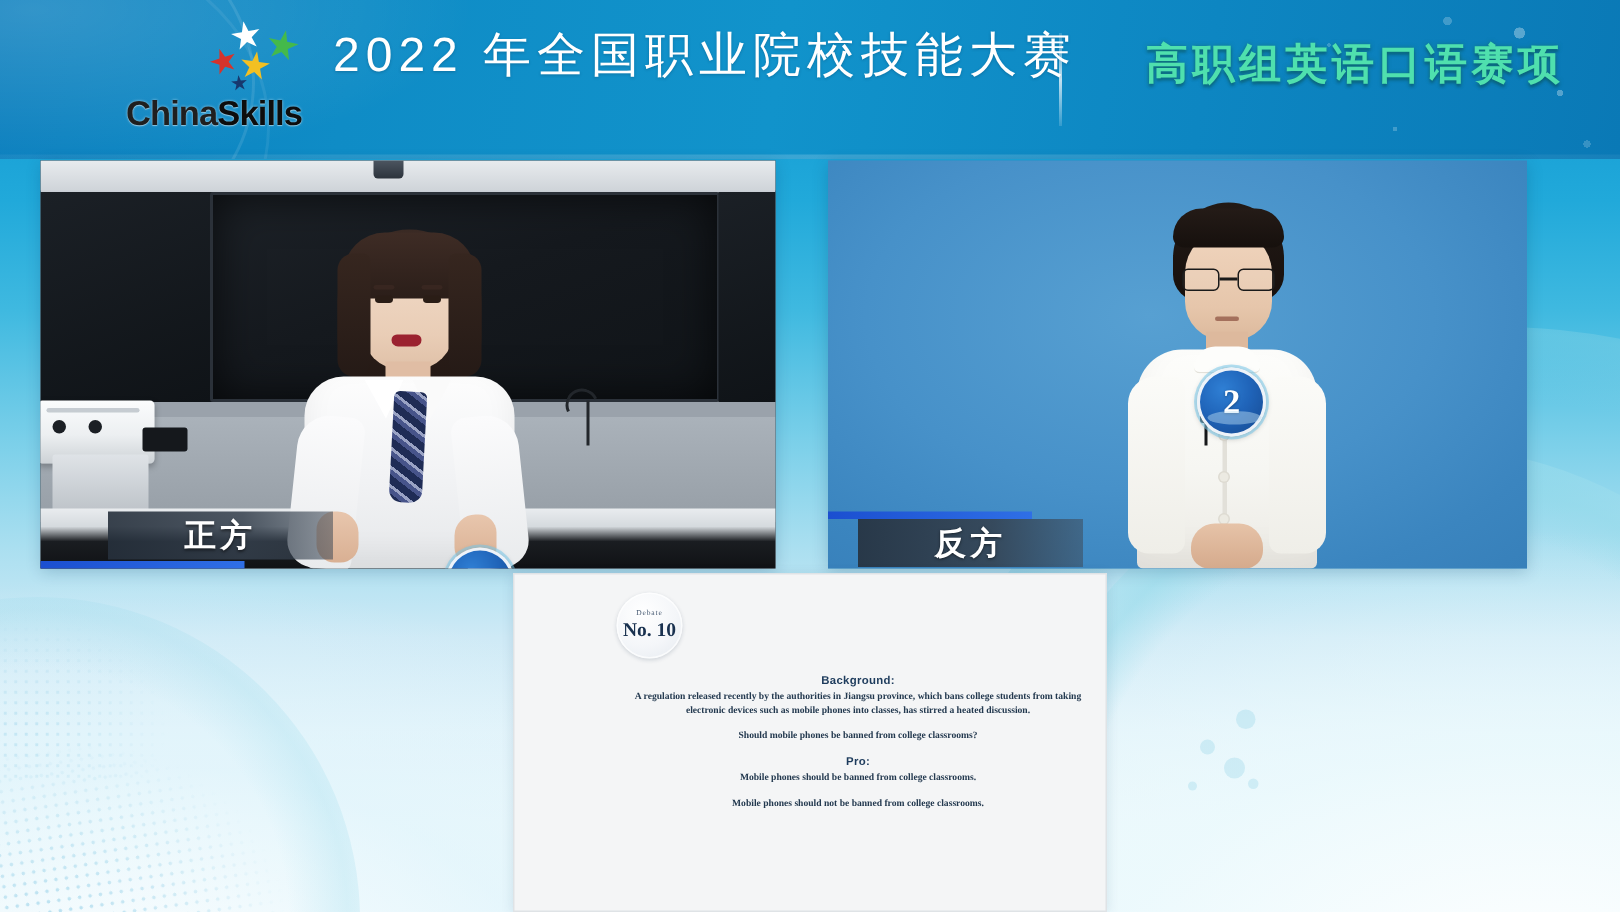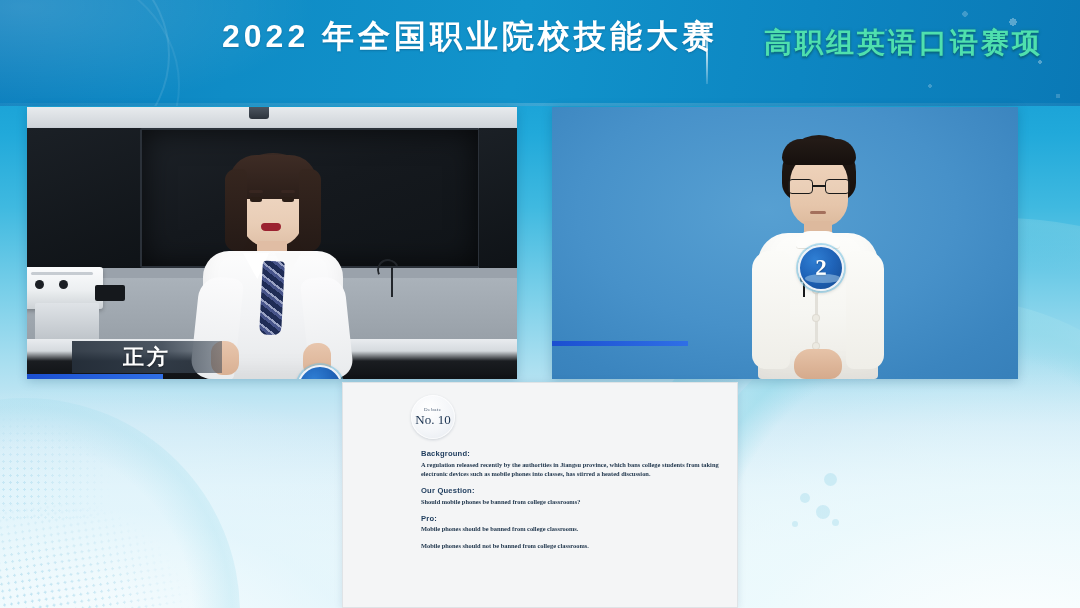--- a/index.html
+++ b/index.html
@@ -124,21 +124,21 @@
     text-shadow: 0 0 2px rgba(255,255,255,0.55), 0 1px 0 rgba(255,255,255,0.35);
     white-space: nowrap;
   }
   .logo-text .cn { color: #1f1f1f; }
   .logo-text .sk { color: #0d0d0d; }
 
   .title-block {
     position: absolute; left: 222px; top: 20px; width: 470px;
   }
   .title-cn {
-    font-size: 32px; font-weight: 700; color: #ffffff;
+    font-size: 32px; font-weight: 400; color: #ffffff;
     letter-spacing: 4px; line-height: 1.05;
     white-space: nowrap;
     text-shadow: 0 1px 2px rgba(0,40,70,0.28);
   }
   .title-en {
     margin-top: 4px;
     font-size: 19px; font-weight: 700; color: #f3fbff;
     letter-spacing: -0.1px; white-space: nowrap;
     text-shadow: 0 1px 2px rgba(0,40,70,0.25);
   }
@@ -332,23 +332,23 @@
 
   .debate-seal {
     position: absolute; left: 68px; top: 12px;
     width: 44px; height: 44px; border-radius: 50%;
     background: radial-gradient(circle at 40% 32%, #ffffff 0%, #f4f6f9 55%, #e4e9ef 100%);
     box-shadow: 0 1px 3px rgba(30,50,80,0.18), inset 0 0 0 1px rgba(255,255,255,.7);
     display: flex; flex-direction: column; align-items: center; justify-content: center;
     font-family: "Liberation Serif", serif; color: #19314f;
   }
   .debate-seal .sm { font-size: 5px; letter-spacing: .6px; opacity: .85; line-height: 1; }
-  .debate-seal .big { font-size: 13px; font-weight: 400; line-height: 1.1; margin-top: 1px; }
-
-  .doc-body { position: absolute; left: 78px; top: 66px; right: 14px; }
+  .debate-seal .big { font-size: 13px; font-weight: 700; line-height: 1.1; margin-top: 1px; }
+
+  .doc-body { position: absolute; left: 78px; top: 66px; right: 14px; text-align: center; }
   .doc-h {
     font-family: "Liberation Sans", sans-serif;
     font-size: 7.6px; font-weight: 700; color: #1d3b5c; letter-spacing: .2px;
     margin-bottom: 1.5px;
   }
   .doc-p {
     font-family: "Liberation Serif", serif;
     font-size: 6.4px; font-weight: 700; color: #23394f; line-height: 1.55;
     margin-bottom: 7px;
   }
@@ -368,20 +368,32 @@
     <i style="left:30px; top:30px; width:10px; height:10px;"></i>
     <i style="left:46px; top:42px; width:14px; height:14px;"></i>
     <i style="left:62px; top:56px; width:7px; height:7px;"></i>
     <i style="left:22px; top:58px; width:6px; height:6px;"></i>
   </div>
 
   <div id="header">
     <div class="hdr-swoosh"></div>
     <div class="hdr-swoosh s2"></div>
 
+    <div class="logo-wrap">
+      <div class="stars" id="stars-host">
+          <div class="star" style="left: 18px; top: 0px; width: 20px; height: 20px; background: rgb(255, 255, 255); filter: drop-shadow(rgb(42, 127, 208) 0px 0px 1px); transform: rotate(-10deg);"></div>
+          <div class="star" style="left: 42px; top: 6px; width: 21px; height: 21px; background: rgb(68, 185, 75); filter: drop-shadow(rgb(44, 138, 51) 0px 0px 1px); transform: rotate(12deg);"></div>
+          <div class="star" style="left: 4px; top: 18px; width: 18px; height: 18px; background: rgb(213, 51, 44); filter: drop-shadow(rgb(157, 35, 30) 0px 0px 1px); transform: rotate(-18deg);"></div>
+          <div class="star" style="left: 24px; top: 20px; width: 20px; height: 20px; background: rgb(242, 192, 35); filter: drop-shadow(rgb(196, 149, 26) 0px 0px 1px); transform: rotate(8deg);"></div>
+          <div class="star" style="left: 18px; top: 36px; width: 11px; height: 11px; background: rgb(23, 56, 110); filter: drop-shadow(rgb(14, 35, 71) 0px 0px 1px); transform: rotate(-6deg);"></div>
+        </div>
+      <div class="logo-text">
+        <span class="cn">China</span><span class="sk">Skills</span>
+      </div>
+    </div>
 
     <div class="title-block">
       <div class="title-cn">2022 年全国职业院校技能大赛</div>
     </div>
 
     <div class="divider-v"></div>
 
     <div class="sub-block">
       <div class="sub-cn">高职组英语口语赛项</div>
     </div>
@@ -466,33 +478,35 @@
       <div class="lav-wire"></div>
       <div class="hands"></div>
     </div>
 
     <div class="num-badge" style="left: 246px; top: 138px;">
       <span>2</span>
     </div>
   </div>
 
   <div class="progress-bar" style="left: 552px; top: 341px; width: 136px;"></div>
+  <div class="side-label" style="left: 572px; top: 346px;">
+    <span>反方</span>
+  </div>
 
   <div id="doc-panel">
     <div class="doc-inner">
 
       <div class="debate-seal">
         <div class="sm">Debate</div>
         <div class="big">No. 10</div>
       </div>
 
       <div class="doc-body" id="doc-body-host">
           <div class="doc-h">Background:</div>
           <div class="doc-p">A regulation released recently by the authorities in Jiangsu province, which bans college students from taking electronic devices such as mobile phones into classes, has stirred a heated discussion.</div>
-          <div class="doc-h">Our Question:</div>
           <div class="doc-p">Should mobile phones be banned from college classrooms?</div>
           <div class="doc-h">Pro:</div>
           <div class="doc-p">Mobile phones should be banned from college classrooms.</div>
           <div class="doc-p">Mobile phones should not be banned from college classrooms.</div>
         </div>
     </div>
   </div>
 
 </div>
 

